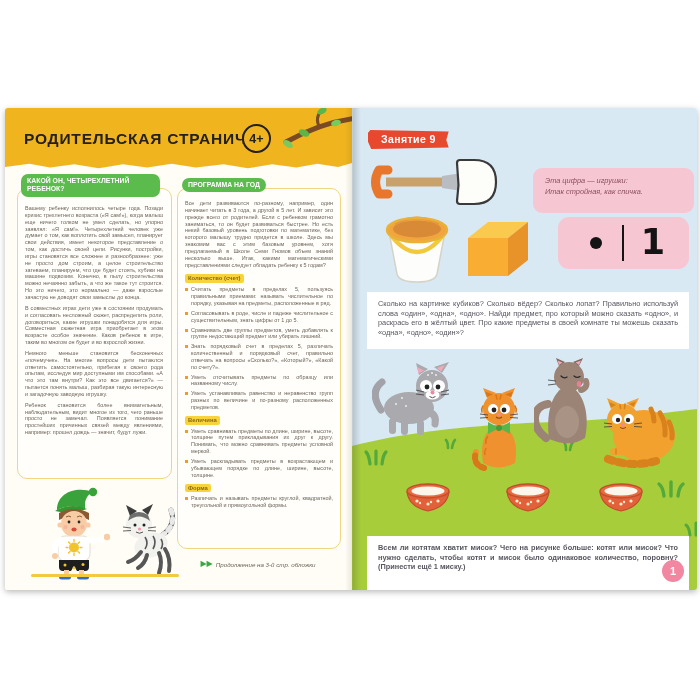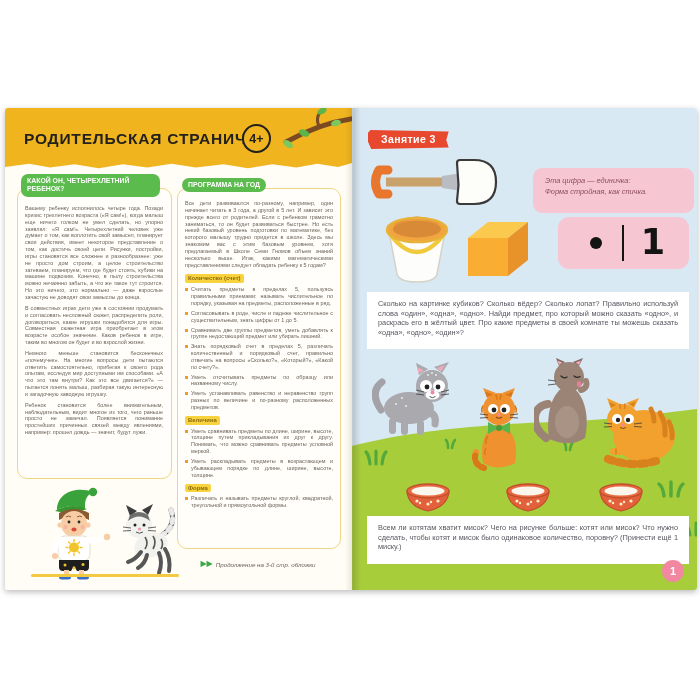--- a/index.html
+++ b/index.html
@@ -51,21 +51,21 @@
   .rhyme{position:absolute;left:181px;top:60px;width:161px;height:45px;background:#f6c6d3;border-radius:9px;
          color:#8d4e5e;font-size:7.4px;font-style:italic;line-height:10.5px;padding:8px 0 0 12px;box-sizing:border-box;}
   .domino{position:absolute;left:206px;top:109px;width:131px;height:52px;background:#f6c6d3;border-radius:11px;}
   .domino .dot{position:absolute;left:32px;top:20px;width:12px;height:12px;background:#141414;border-radius:50%;}
   .domino .divline{position:absolute;left:64px;top:8px;width:1.6px;height:36px;background:#141414;}
   .domino .digit{position:absolute;right:24px;top:3px;font-weight:bold;font-size:35px;color:#141414;
                  font-family:"DejaVu Sans",sans-serif;line-height:1.3;}
   .qbox{position:absolute;background:#fff;border-radius:0;color:#565660;font-size:7.35px;
         line-height:9.7px;padding:7px 11px;box-sizing:border-box;text-align:justify;z-index:4;}
   .q1{left:15px;top:184px;width:322px;height:57px;}
-  .q2{left:15px;top:408px;width:322px;height:48px;}
+  .q2{left:15px;top:428px;width:322px;height:56px;font-weight:bold;}
   .grass-svg{position:absolute;left:0;top:292px;z-index:1;}
   .cat-svg{position:absolute;z-index:2;}
   .bowl-svg{position:absolute;z-index:2;}
   .pagenum{position:absolute;left:310px;top:452px;width:22px;height:22px;border-radius:50%;background:#f287a1;
            color:#fff;font-weight:bold;font-size:11px;display:flex;align-items:center;justify-content:center;z-index:5;}
   .shovel-svg{position:absolute;left:16px;top:48px;}
   .bucket-svg{position:absolute;left:30px;top:100px;}
   .cube-svg{position:absolute;left:112px;top:108px;}
 </style>
 </head>
@@ -213,21 +213,21 @@
       </svg>
       <div class="baseline"></div>
 
       <div class="cont">
         <span class="arr">▶▶</span>
         <span>Продолжение на 3-й стр. обложки</span>
       </div>
     </div>
 
     <div class="page-right">
-      <div class="lesson-badge">Занятие 3</div>
+      <div class="lesson-badge">Занятие 9</div>
 
       <svg class="shovel-svg" width="130" height="58" viewBox="0 0 130 58">
         <path d="M20,14 L11,14 Q4,26 11,38 L20,38" stroke="#e8762c" stroke-width="9" fill="none" stroke-linejoin="round" stroke-linecap="round"></path>
         <rect x="18" y="21.5" width="58" height="9" fill="#c9a16b"></rect>
         <polygon points="74,20 94,17 94,35 74,32" fill="#b9bdc1"></polygon>
         <path d="M92,4 h14 q22,0 22,22 q0,22 -22,22 h-14 q-3,0 -3,-3 l1.5,-16 l-1.5,-22 q0,-3 3,-3 Z" fill="#fdfdfa" stroke="#3a3a3a" stroke-width="2.2"></path>
       </svg>
 
       <svg class="bucket-svg" width="70" height="80" viewBox="0 0 70 80">
         <path d="M7,24 L15,66 Q17,74 35,74 Q53,74 55,66 L63,24 Z" fill="#fdfdfb" stroke="#d5d2c8" stroke-width="1.5"></path>
@@ -238,22 +238,22 @@
         <ellipse cx="35" cy="22" rx="30" ry="12" fill="none" stroke="#e8b23a" stroke-width="2.5"></ellipse>
       </svg>
 
       <svg class="cube-svg" width="66" height="62" viewBox="0 0 66 62">
         <polygon points="4,22 24,6 64,6 44,22" fill="#fcc94f"></polygon>
         <polygon points="4,22 44,22 44,60 4,60" fill="#f9ad33"></polygon>
         <polygon points="44,22 64,6 64,44 44,60" fill="#e8922a"></polygon>
       </svg>
 
       <div class="rhyme">
-        <div>Эта цифра — единичка:</div>
-        <div>Форма стройная, как спичка.</div>
+        <div>Эта цифра — игрушки:</div>
+        <div>Итак стройная, как спичка.</div>
       </div>
 
       <div class="domino">
         <div class="dot"></div>
         <div class="divline"></div>
         <div class="digit">1</div>
       </div>
 
       <div class="qbox q1">Сколько на картинке кубиков? Сколько вёдер? Сколько лопат? Правильно используй слова «один», «одна», «одно». Найди предмет, про который можно сказать «одно», и раскрась его в жёлтый цвет. Про какие предметы в своей комнате ты можешь сказать «одна», «одно», «один»?</div>
 

